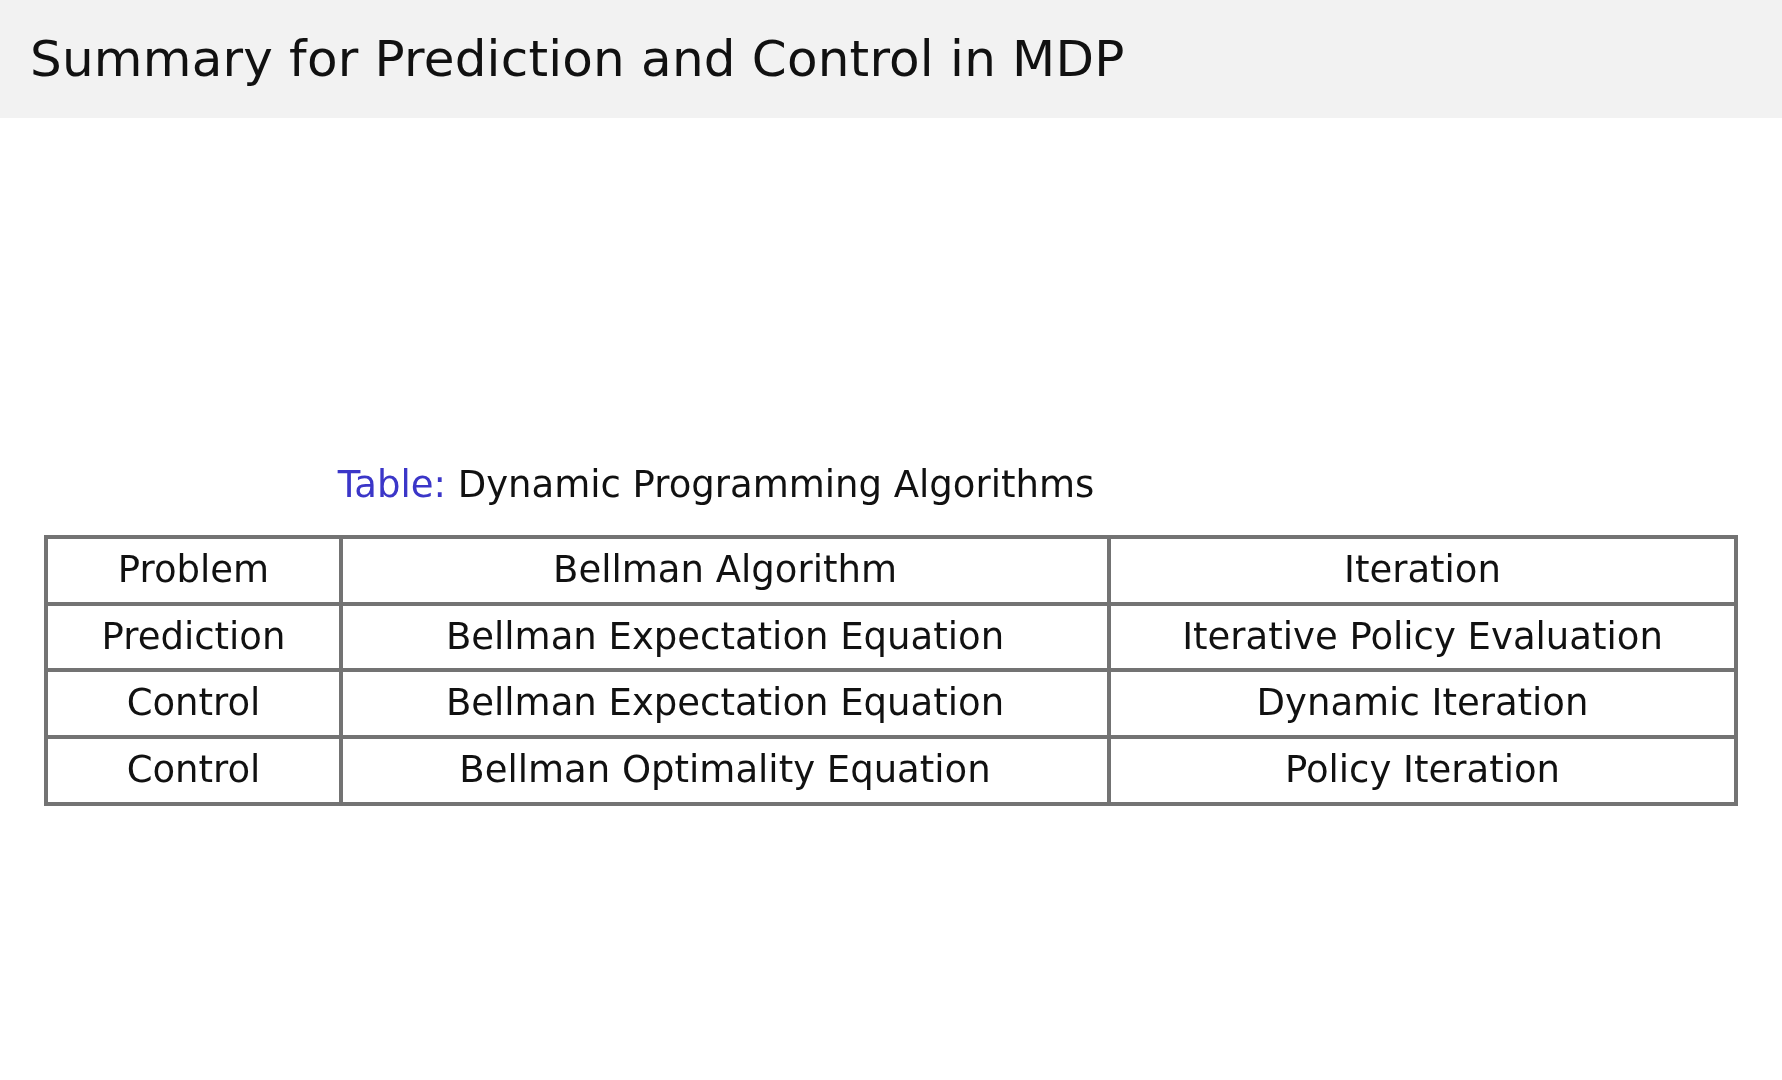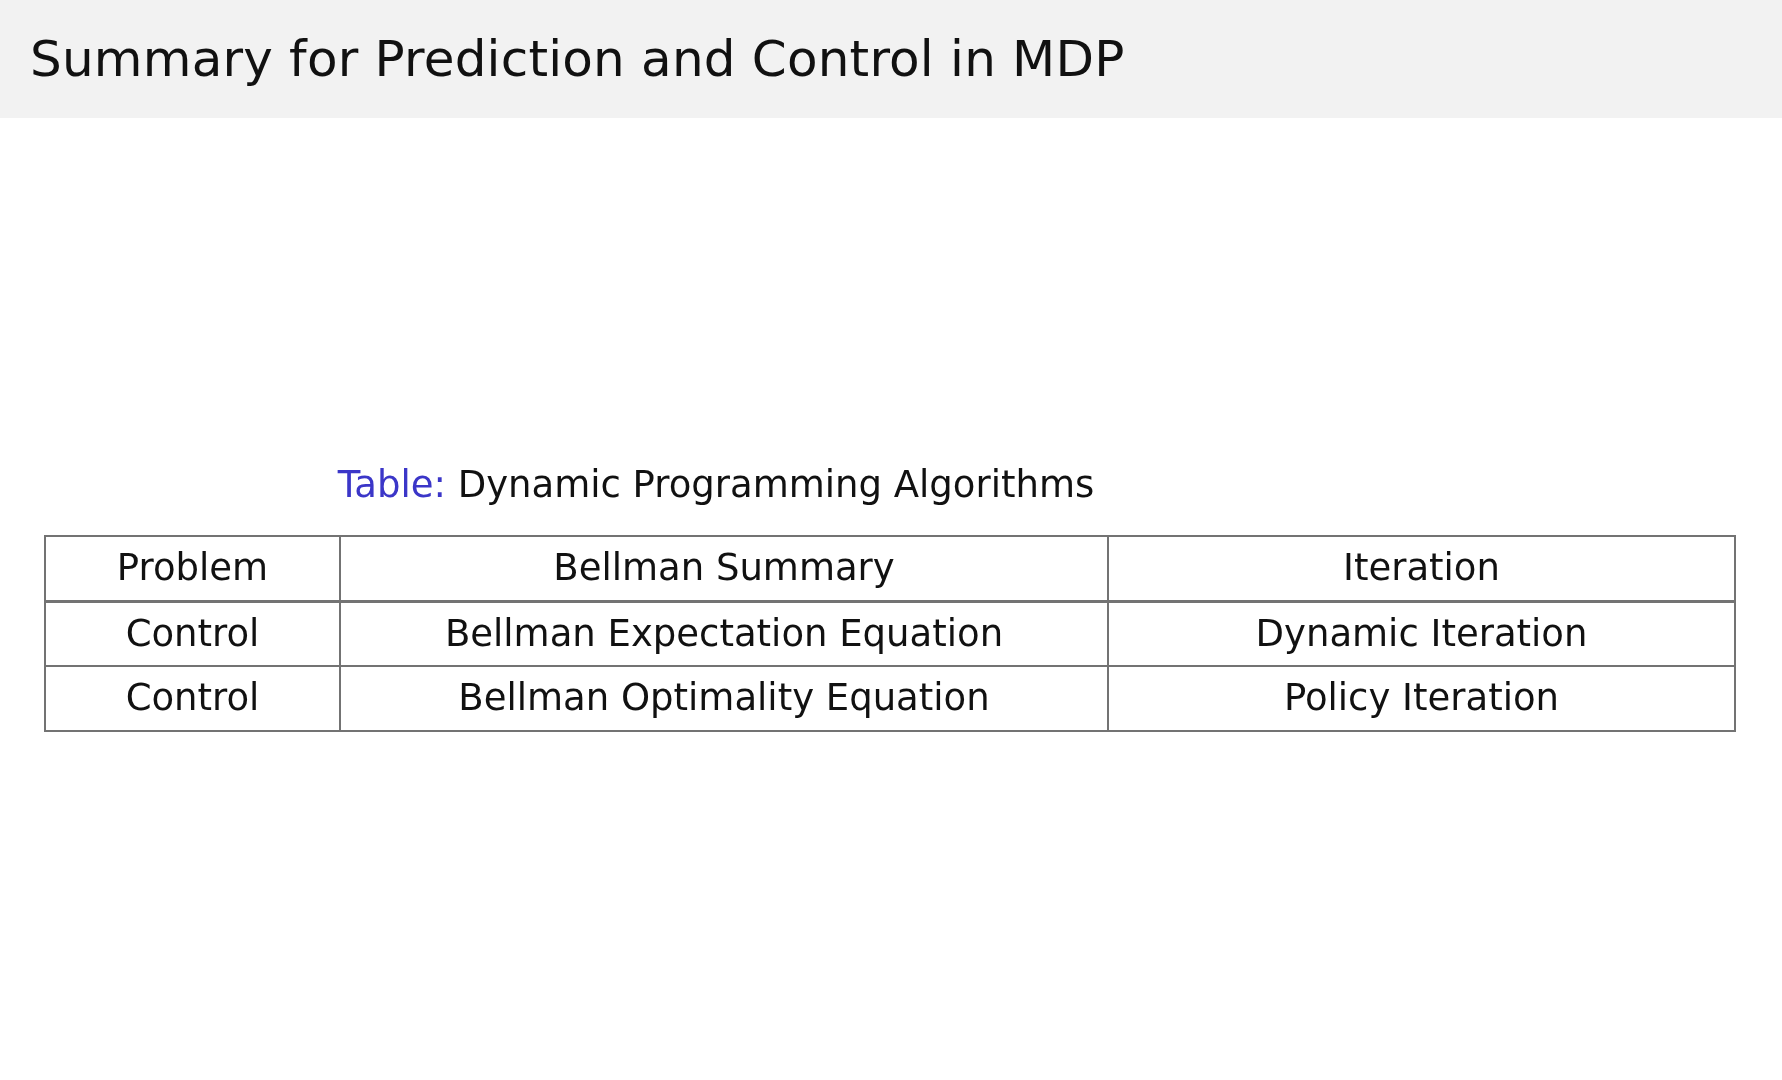--- a/index.html
+++ b/index.html
@@ -64,21 +64,21 @@
   }
   .caption-text {
     color: #111111;
   }
   table.dp-table {
     border-collapse: collapse;
     width: 1690px;
     table-layout: fixed;
   }
   table.dp-table td {
-    border: 2px solid #737373;
+    border: 4px solid #737373;
     text-align: center;
     font-size: 37px;
     line-height: 1.15;
     padding: 10px 6px;
     color: #111111;
     white-space: nowrap;
   }
   table.dp-table col.c1 { width: 295px; }
   table.dp-table col.c2 { width: 768px; }
   table.dp-table col.c3 { width: 627px; }
@@ -106,22 +106,27 @@
 
       <table class="dp-table">
         <colgroup>
           <col class="c1">
           <col class="c2">
           <col class="c3">
         </colgroup>
         <tbody>
           <tr class="header-row">
             <td>Problem</td>
-            <td>Bellman Summary</td>
+            <td>Bellman Algorithm</td>
             <td>Iteration</td>
+          </tr>
+          <tr>
+            <td>Prediction</td>
+            <td>Bellman Expectation Equation</td>
+            <td>Iterative Policy Evaluation</td>
           </tr>
           <tr>
             <td>Control</td>
             <td>Bellman Expectation Equation</td>
             <td>Dynamic Iteration</td>
           </tr>
           <tr>
             <td>Control</td>
             <td>Bellman Optimality Equation</td>
             <td>Policy Iteration</td>

